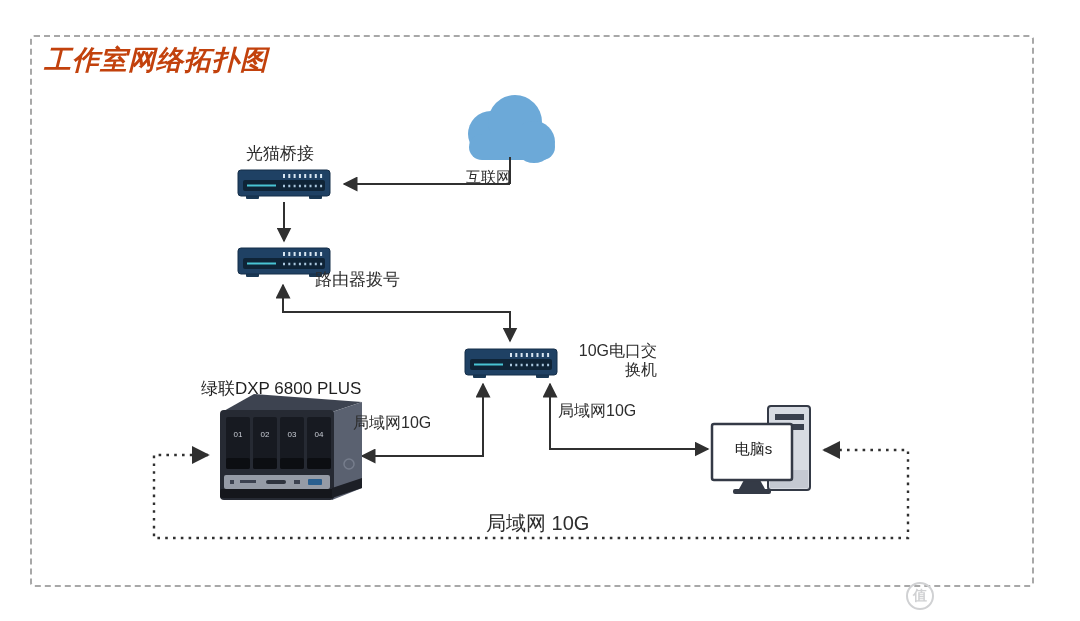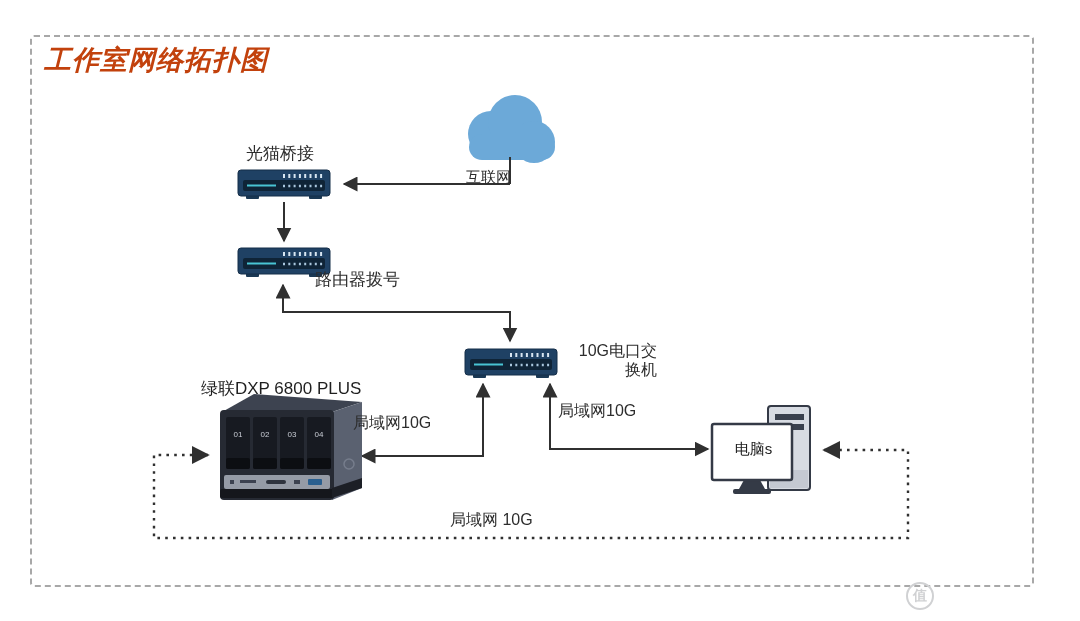--- a/index.html
+++ b/index.html
@@ -11,21 +11,21 @@
          letter-spacing:1px;color:#c2410c;font-style:italic;}
   .lbl{position:absolute;color:#2d2d2d;white-space:nowrap;text-align:center;}
   .lbl-modem{left:246px;top:142px;font-size:17px;}
   .lbl-internet{left:466px;top:168px;font-size:15px;}
   .lbl-router{left:315px;top:252px;font-size:17px;margin-top:16px;}
   .lbl-switch{left:561px;top:341px;width:96px;font-size:16px;line-height:19px;
               text-align:right;white-space:normal;}
   .lbl-nas{left:201px;top:377px;font-size:17px;color:#1f1f1f;}
   .lbl-lan-left{left:353px;top:413px;font-size:16px;}
   .lbl-lan-right{left:558px;top:401px;font-size:16px;}
-  .lbl-lan-bottom{left:450px;top:510px;font-size:16px;}
+  .lbl-lan-bottom{left:486px;top:510px;font-size:20px;}
   .lbl-pc{left:713px;top:440px;width:81px;font-size:15px;text-align:center;color:#222;}
   .watermark{position:absolute;left:906px;top:582px;display:flex;align-items:center;
              gap:5px;color:#d0d1d3;}
   .wm-logo{display:inline-flex;align-items:center;justify-content:center;
            width:24px;height:24px;border:2px solid #d0d1d3;border-radius:50%;
            font-size:14px;font-weight:bold;}
   .wm-text{font-size:21px;letter-spacing:1px;}
   svg{position:absolute;left:0;top:0;}
   svg text{font-family:"Liberation Sans", sans-serif;}
 </style>

